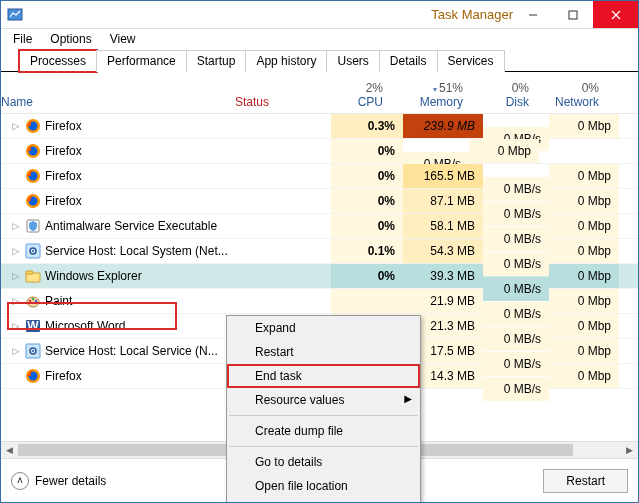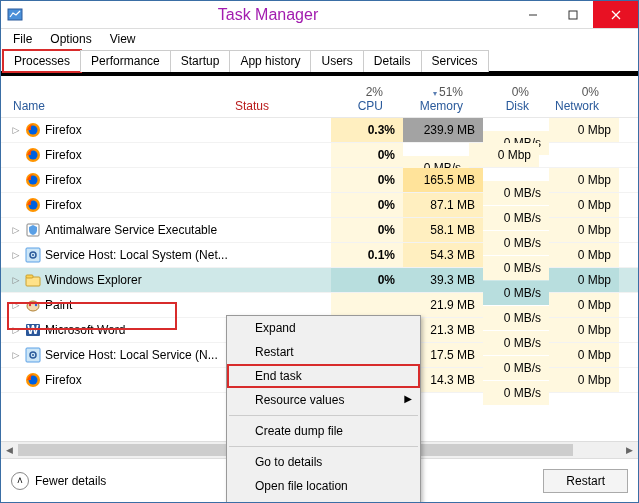--- a/index.html
+++ b/index.html
@@ -1,31 +1,31 @@
 <!DOCTYPE html>
 <html><head>
 <meta charset="utf-8">
 <style>
 * { box-sizing: border-box; margin: 0; padding: 0; font-family: "Segoe UI", Tahoma, sans-serif; font-size: 12px; }
 body { background: #fff; width: 639px; height: 503px; overflow: hidden; position: relative; border: 1px solid #3a6ea5; }
 .titlebar { height: 28px; background: #fff; display: flex; align-items: center; position: relative; border-bottom: 1px solid #ddd; }
 .titlebar-icon { width: 16px; height: 16px; margin-left: 6px; }
-.titlebar-title { flex: 1; text-align: center; font-size: 16px; color: #a21caf; }
+.titlebar-title { flex: 1; text-align: right; font-size: 13px; color: #a16207; }
 .window-controls { display: flex; height: 100%; }
 .wc-btn { width: 40px; height: 100%; display: flex; align-items: center; justify-content: center; cursor: default; }
 .wc-close { background: #e81123; color: #fff; width: 45px; }
 .wc-btn svg { width: 10px; height: 10px; }
 .menubar { height: 20px; display: flex; align-items: center; padding: 0 4px; gap: 2px; }
 .menubar span { padding: 2px 8px; cursor: default; }
-.tabs { display: flex; border-bottom: 5px solid #000000; padding-left: 2px; }
+.tabs { display: flex; border-bottom: 1px solid #000000; padding-left: 18px; }
 .tab { padding: 3px 10px; border: 1px solid #ccc; border-bottom: none; background: #fff; margin-right: -1px; cursor: default; position: relative; top: 1px; }
 .tab.active { background: #fff; border-bottom: 1px solid #fff; }
 .hl-red { outline: 2px solid #d82b2b; outline-offset: -1px; }
 .headers { display: flex; height: 42px; border-bottom: 1px solid #e8e8e8; align-items: flex-end; }
-.h-name { width: 230px; padding: 0 0 4px 12px; color: #2a5a9b; }
+.h-name { width: 230px; padding: 0 0 4px 0; color: #2a5a9b; }
 .h-status { width: 100px; padding: 0 0 4px 4px; color: #b91c1c; }
 .h-col { text-align: right; padding: 2px 8px 4px 0; color: #2a5a9b; }
 .h-cpu { width: 60px; }
 .h-mem { width: 80px; }
 .h-disk { width: 66px; }
 .h-net { width: 70px; }
 .h-pct { color: #555; font-size: 12px; display: block; }
 .h-sort { color: #5b7fb3; font-size: 8px; margin-right: 2px; }
 .rows { }
 .row { display: flex; height: 25px; align-items: center; border-bottom: 1px solid #f2f2f2; }
@@ -35,21 +35,21 @@
 .proc-icon { width: 16px; height: 16px; display: inline-flex; align-items: center; justify-content: center; }
 .cell-status { width: 100px; }
 .cell-num { text-align: right; padding-right: 8px; height: 100%; display: flex; align-items: center; justify-content: flex-end; }
 .cell-cpu { width: 72px; font-weight: bold; }
 .cell-mem { width: 80px; }
 .cell-disk { width: 66px; margin-top: 25px; }
 .cell-net { width: 70px; }
 .heat0 { background: #fff8df; }
 .heat1 { background: #ffefc0; }
 .heat2 { background: #ffe39a; }
-.heat3 { background: #a3a3a3; }
+.heat3 { background: #c2410c; font-style: italic; }
 .row.selected .cell-num { background: #b8dede; }
 .context-menu { position: absolute; left: 225px; top: 314px; width: 195px; background: #f0f0f0; border: 1px solid #999; box-shadow: 2px 2px 4px rgba(0,0,0,0.25); z-index: 10; }
 .cm-item { padding: 5px 10px 5px 28px; cursor: default; position: relative; }
 .cm-sep { height: 1px; background: #ccc; margin: 3px 2px; }
 .cm-arrow { position: absolute; right: 8px; top: 5px; font-size: 10px; }
 .cm-item.hl-red { outline: 2px solid #d82b2b; outline-offset: -2px; }
 .footer { position: absolute; bottom: 0; left: 0; right: 0; height: 44px; border-top: 1px solid #ddd; display: flex; align-items: center; justify-content: space-between; padding: 0 10px; background: #fff; }
 .fewer { display: flex; align-items: center; gap: 6px; cursor: default; }
 .fewer-icon { width: 18px; height: 18px; border: 1px solid #888; border-radius: 50%; display: flex; align-items: center; justify-content: center; font-size: 10px; }
 .restart-btn { padding: 4px 22px; border: 1px solid #aaa; background: #f4f4f4; cursor: default; }

